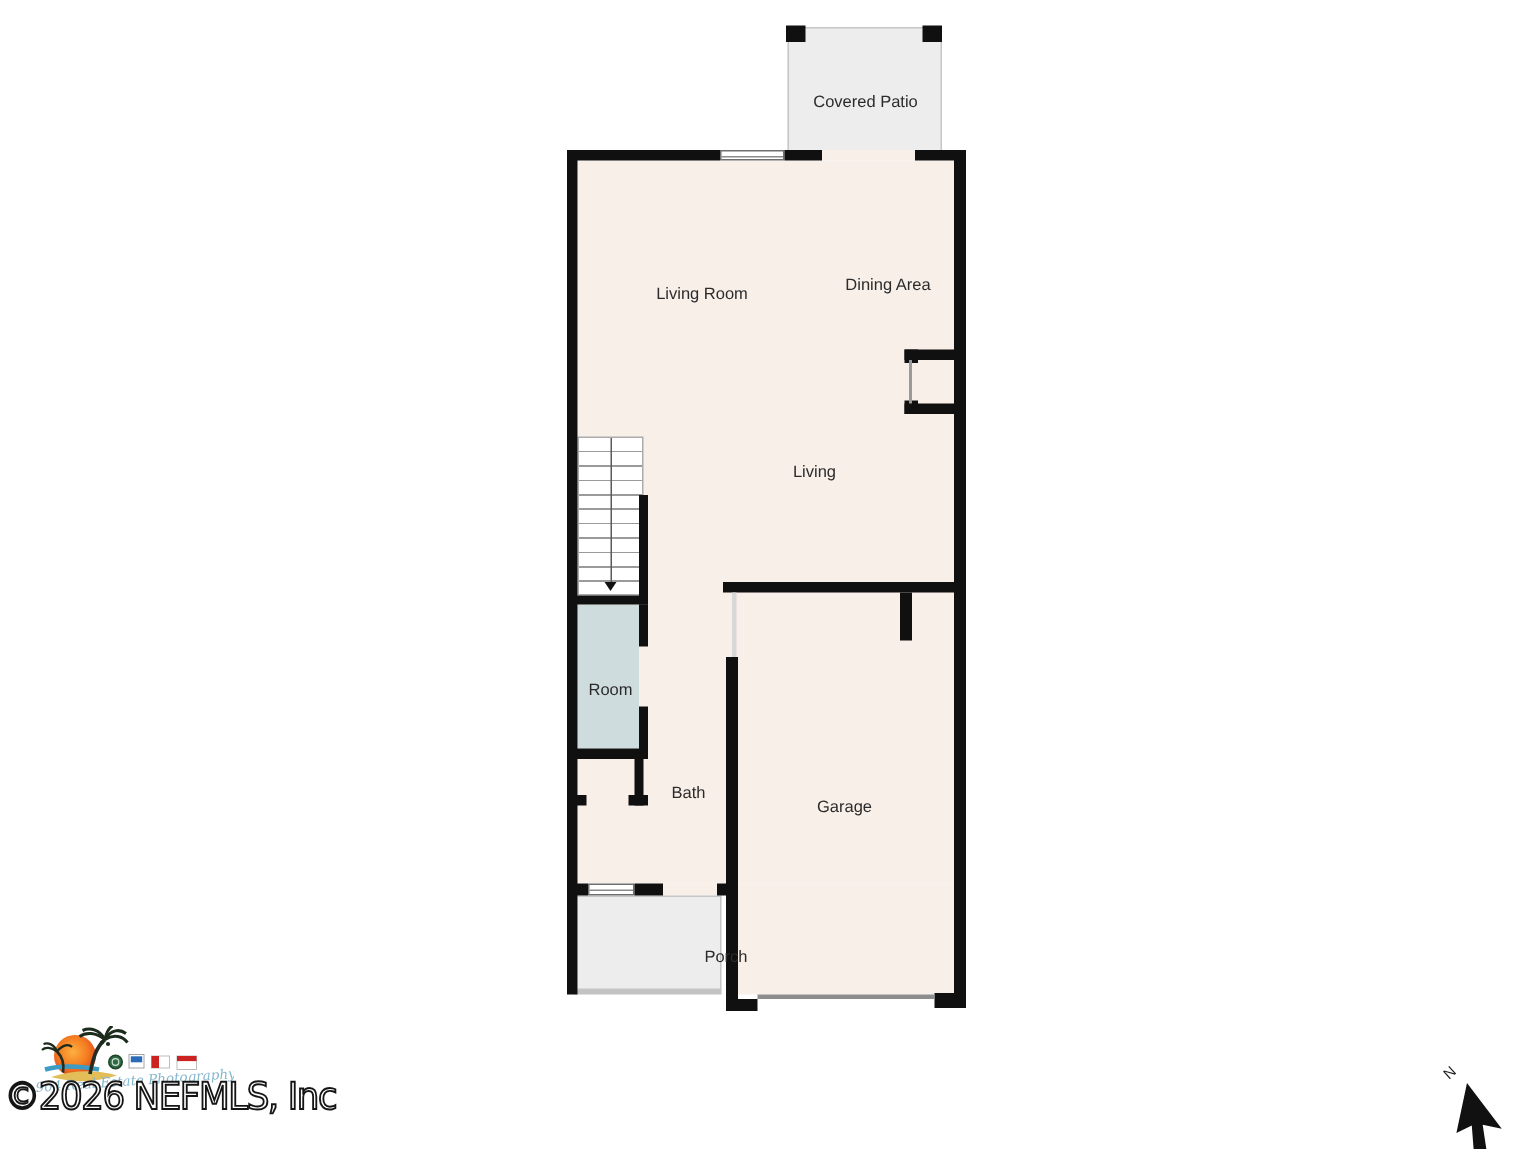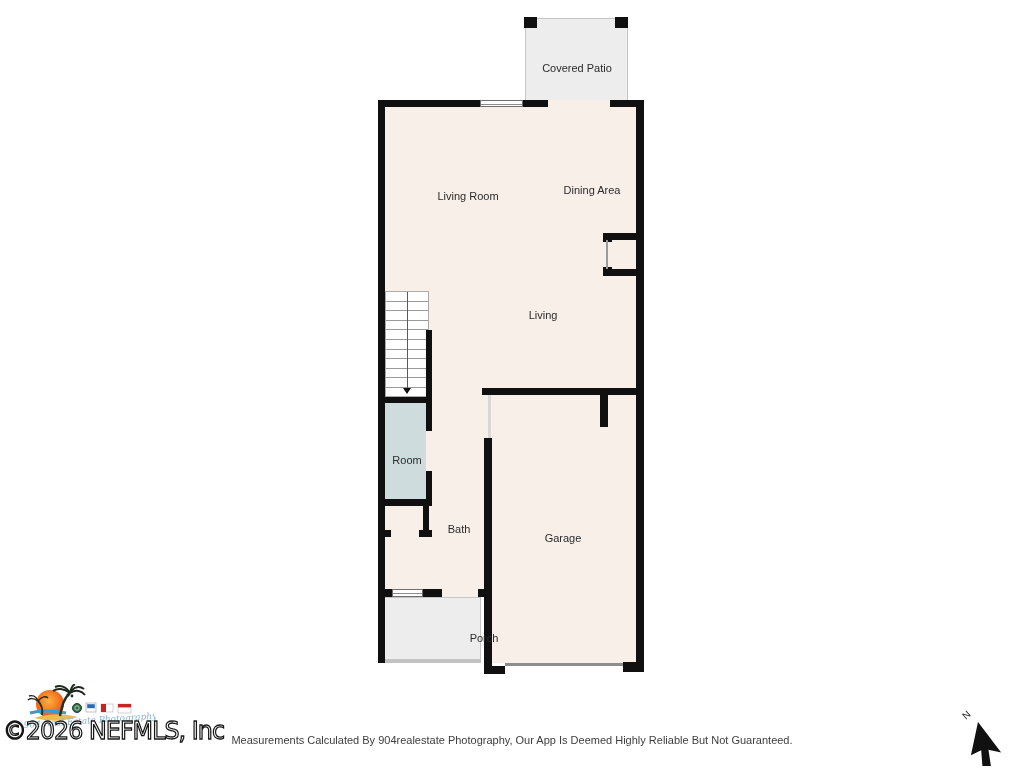--- a/index.html
+++ b/index.html
@@ -138,21 +138,20 @@
       <rect x="85" y="20" width="12" height="8" fill="#ffffff" stroke="#b5b5b5" stroke-width="0.6"></rect>
       <rect x="85" y="20" width="5" height="8" fill="#cc2222"></rect>
       <rect x="102" y="20" width="13" height="9" fill="#ffffff" stroke="#b5b5b5" stroke-width="0.6"></rect>
       <rect x="102" y="20" width="13" height="3.4" fill="#cc2222"></rect>
     </g>
     <text x="8" y="44" font-size="9" font-style="italic" fill="#85b7cf" font-family="DejaVu Serif, serif" transform="rotate(-4 8 44)">904 Real Estate Photography</text>
   </svg>
 
   <div class="watermark">©2026 NEFMLS, Inc</div>
 
-  <div class="disclaimer">Measurements Calculated By 904realestate Photography, Our App Is Deemed Highly Reliable But Not Guaranteed.</div>
 
   <svg class="abs" style="left:952px;top:700px;" width="62" height="66" viewBox="0 0 62 66">
     <text x="14" y="20" font-size="10" fill="#222" font-family="Liberation Sans, sans-serif" transform="rotate(-42 14 20)">N</text>
     <g transform="translate(26,22) rotate(12)">
       <polygon points="0,0 29,25 16,25 22,41 14,44 9,27 0,34" fill="#111111"></polygon>
     </g>
   </svg>
 
 </div>
 

